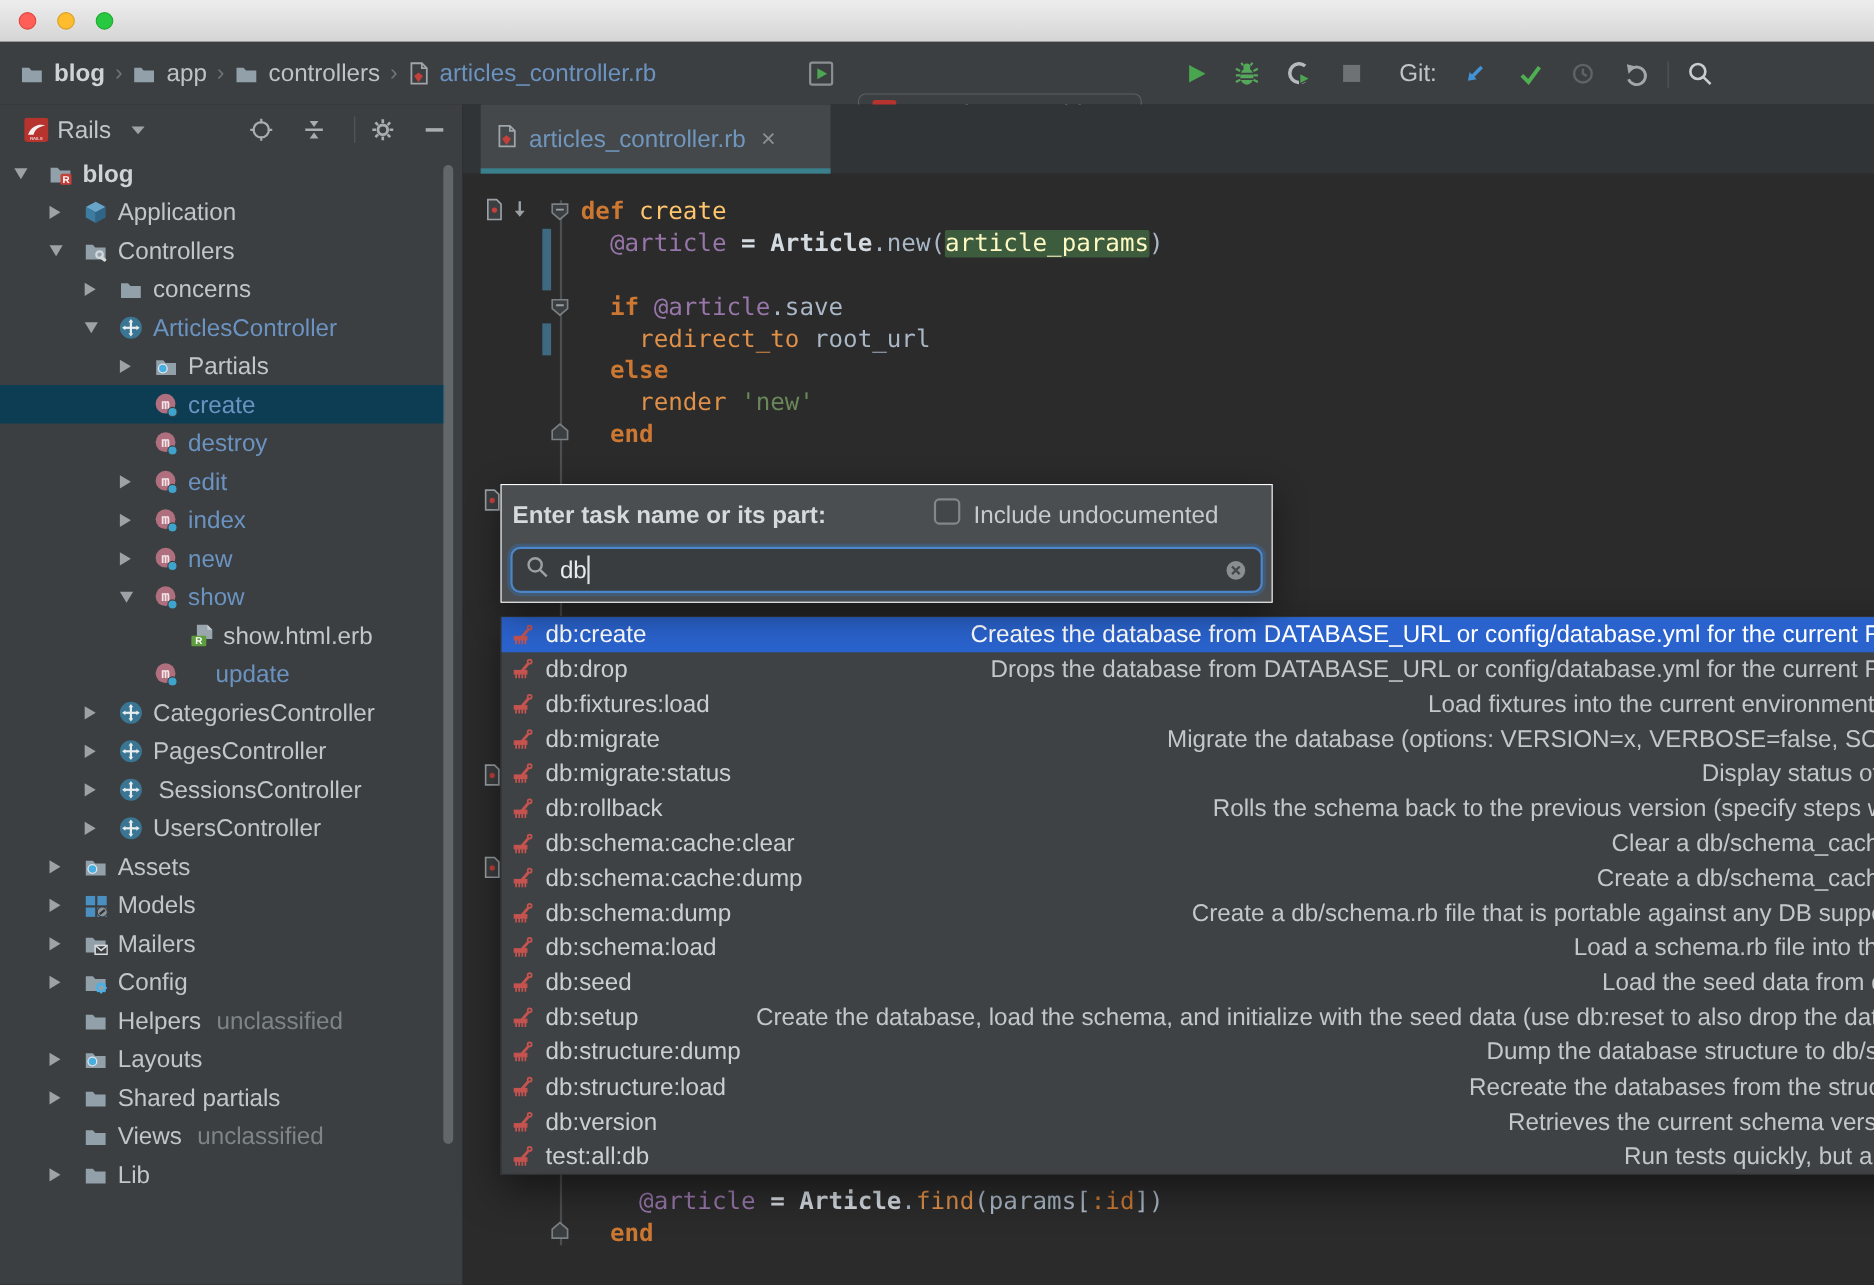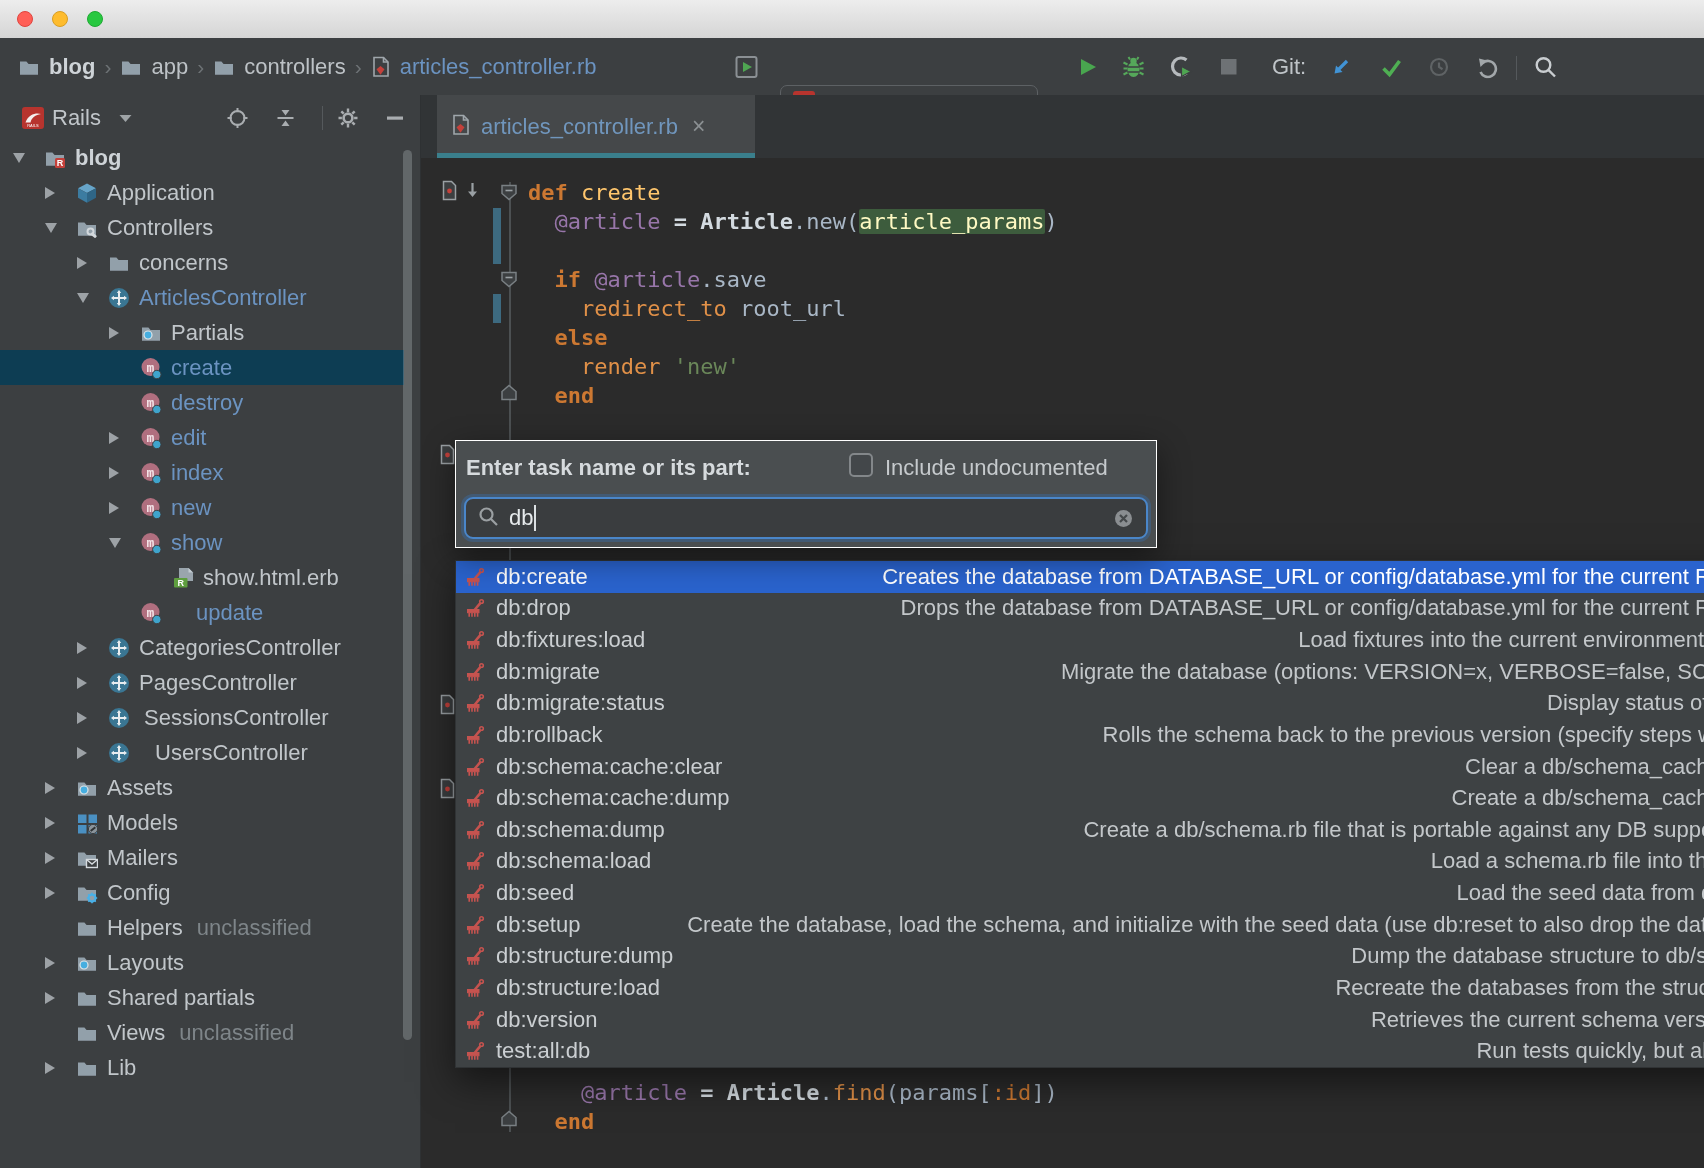--- a/index.html
+++ b/index.html
@@ -394,21 +394,21 @@
         <span class="t-arr arr-r" style="left: 77px;"></span>
         <span class="t-ic" style="left: 108px;"><svg width="22" height="22" viewBox="0 0 22 22" xmlns="http://www.w3.org/2000/svg">
             <circle cx="11" cy="11" r="10" fill="#3a7693"></circle>
             <rect x="10" y="5.5" width="2" height="11" fill="#e8edf0"></rect>
             <rect x="5.5" y="10" width="11" height="2" fill="#e8edf0"></rect>
             <polygon points="11,3 13.2,6 8.8,6" fill="#e8edf0"></polygon>
             <polygon points="11,19 8.8,16 13.2,16" fill="#e8edf0"></polygon>
             <polygon points="3,11 6,8.8 6,13.2" fill="#e8edf0"></polygon>
             <polygon points="19,11 16,13.2 16,8.8" fill="#e8edf0"></polygon>
           </svg></span>
-        <span class="t-label" style="left: 139px; margin-left: 16px;">UsersController</span>
+        <span class="t-label" style="left: 139px;">UsersController</span>
       </div>
       <div class="trow">
         <span class="t-arr arr-r" style="left: 45px;"></span>
         <span class="t-ic" style="left: 76px;"><svg width="22" height="22" viewBox="0 0 22 22" xmlns="http://www.w3.org/2000/svg">
             <path d="M2 5.5 h6.4 l2.2 2.6 H20 V18.8 H2 Z" fill="#92a0aa"></path>
             <circle cx="8" cy="13" r="4" fill="#46aee0" stroke="#dfe5e8" stroke-width="1.2"></circle>
           </svg></span>
         <span class="t-label" style="left: 107px;">Assets</span>
       </div>
       <div class="trow">

